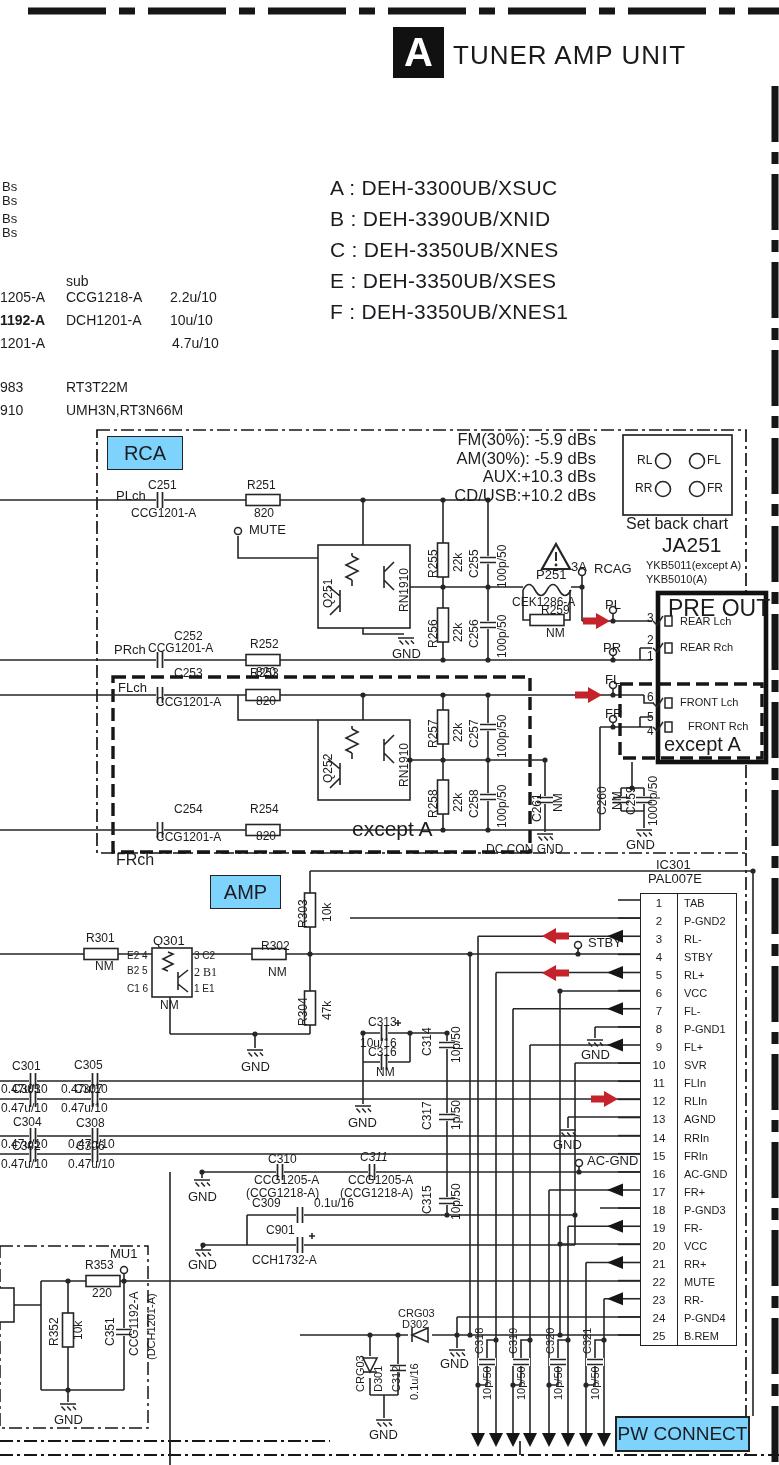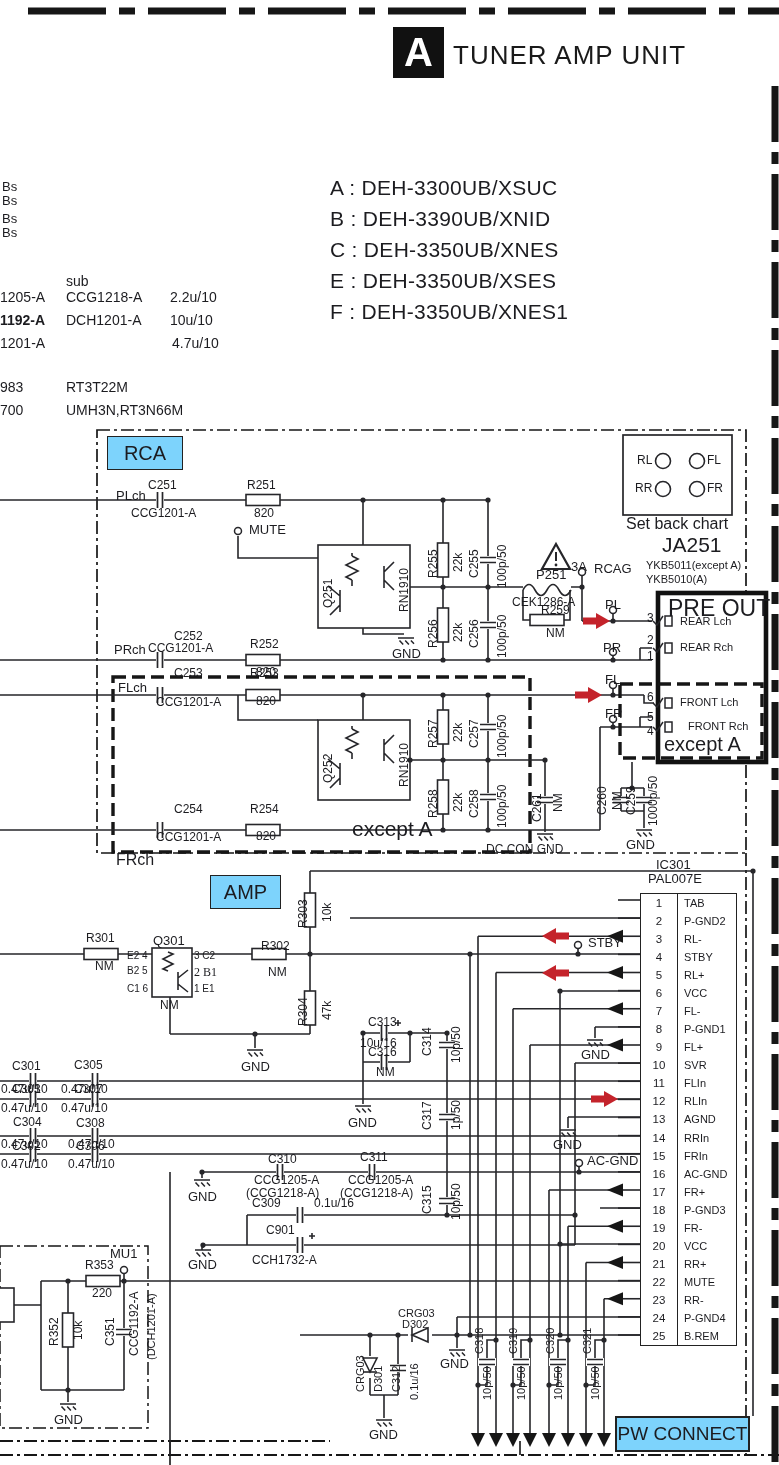--- a/index.html
+++ b/index.html
@@ -338,20 +338,26 @@
 <div class="titlebadge">A</div>
 <div class="pagetitle">TUNER AMP UNIT</div>
 
 <div id="models">
       <div>A : DEH-3300UB/XSUC</div>
       <div>B : DEH-3390UB/XNID</div>
       <div>C : DEH-3350UB/XNES</div>
       <div>E : DEH-3350UB/XSES</div>
       <div>F : DEH-3350UB/XNES1</div>
     </div>
+<div id="levels">
+      <div>FM(30%): -5.9 dBs</div>
+      <div>AM(30%): -5.9 dBs</div>
+      <div>AUX:+10.3 dBs</div>
+      <div>CD/USB:+10.2 dBs</div>
+    </div>
 
 <div class="secbox" id="rcabox">RCA</div>
 <div class="secbox" id="ampbox">AMP</div>
 <div class="secbox" id="pwbox">PW CONNECT</div>
 
 <div id="ictable">
       <div class="icrow">
         <div class="icnum">1</div>
         <div class="icname">TAB</div>
       </div>
@@ -462,21 +468,21 @@
       <span class="lbl" style="left: 0px; top: 290px; font-size: 14px;">1205-A</span>
       <span class="lbl" style="left: 66px; top: 290px; font-size: 14px;">CCG1218-A</span>
       <span class="lbl" style="left: 170px; top: 290px; font-size: 14px;">2.2u/10</span>
       <span class="lbl" style="left: 0px; top: 313px; font-size: 14px; font-weight: bold;">1192-A</span>
       <span class="lbl" style="left: 66px; top: 313px; font-size: 14px;">DCH1201-A</span>
       <span class="lbl" style="left: 170px; top: 313px; font-size: 14px;">10u/10</span>
       <span class="lbl" style="left: 0px; top: 336px; font-size: 14px;">1201-A</span>
       <span class="lbl" style="left: 172px; top: 336px; font-size: 14px;">4.7u/10</span>
       <span class="lbl" style="left: 0px; top: 380px; font-size: 14px;">983</span>
       <span class="lbl" style="left: 66px; top: 380px; font-size: 14px;">RT3T22M</span>
-      <span class="lbl" style="left: 0px; top: 403px; font-size: 14px;">700</span>
+      <span class="lbl" style="left: 0px; top: 403px; font-size: 14px;">910</span>
       <span class="lbl" style="left: 66px; top: 403px; font-size: 14px;">UMH3N,RT3N66M</span>
       <span class="lbl" style="left: 116px; top: 489px; font-size: 13px;">PLch</span>
       <span class="lbl" style="left: 148px; top: 479px;">C251</span>
       <span class="lbl" style="left: 131px; top: 507px;">CCG1201-A</span>
       <span class="lbl" style="left: 247px; top: 479px;">R251</span>
       <span class="lbl" style="left: 254px; top: 507px;">820</span>
       <span class="lbl" style="left: 249px; top: 523px; font-size: 13px;">MUTE</span>
       <span class="lbl rot" style="left: 322px; top: 608px;">Q251</span>
       <span class="lbl rot" style="left: 398px; top: 612px;">RN1910</span>
       <span class="lbl rot" style="left: 427px; top: 578px;">R255</span>
@@ -594,21 +600,21 @@
       <span class="lbl" style="left: 1px; top: 1138px;">0.47u/10</span>
       <span class="lbl" style="left: 76px; top: 1117px;">C308</span>
       <span class="lbl" style="left: 68px; top: 1138px;">0.47u/10</span>
       <span class="lbl" style="left: 12px; top: 1140px;">C302</span>
       <span class="lbl" style="left: 1px; top: 1158px;">0.47u/10</span>
       <span class="lbl" style="left: 76px; top: 1140px;">C306</span>
       <span class="lbl" style="left: 68px; top: 1158px;">0.47u/10</span>
       <span class="lbl" style="left: 268px; top: 1153px;">C310</span>
       <span class="lbl" style="left: 254px; top: 1174px;">CCG1205-A</span>
       <span class="lbl" style="left: 246px; top: 1187px;">(CCG1218-A)</span>
-      <span class="lbl" style="left: 360px; top: 1151px;">C311</span>
+      <span class="lbl" style="left: 360px; top: 1151px; font-style: italic;">C311</span>
       <span class="lbl" style="left: 348px; top: 1174px;">CCG1205-A</span>
       <span class="lbl" style="left: 340px; top: 1187px;">(CCG1218-A)</span>
       <span class="lbl" style="left: 188px; top: 1190px; font-size: 13px;">GND</span>
       <span class="lbl" style="left: 252px; top: 1197px;">C309</span>
       <span class="lbl" style="left: 314px; top: 1197px;">0.1u/16</span>
       <span class="lbl" style="left: 266px; top: 1224px;">C901</span>
       <span class="lbl" style="left: 252px; top: 1254px;">CCH1732-A</span>
       <span class="lbl" style="left: 188px; top: 1258px; font-size: 13px;">GND</span>
       <span class="lbl rot" style="left: 421px; top: 1214px;">C315</span>
       <span class="lbl rot" style="left: 450px; top: 1220px;">10p/50</span>

